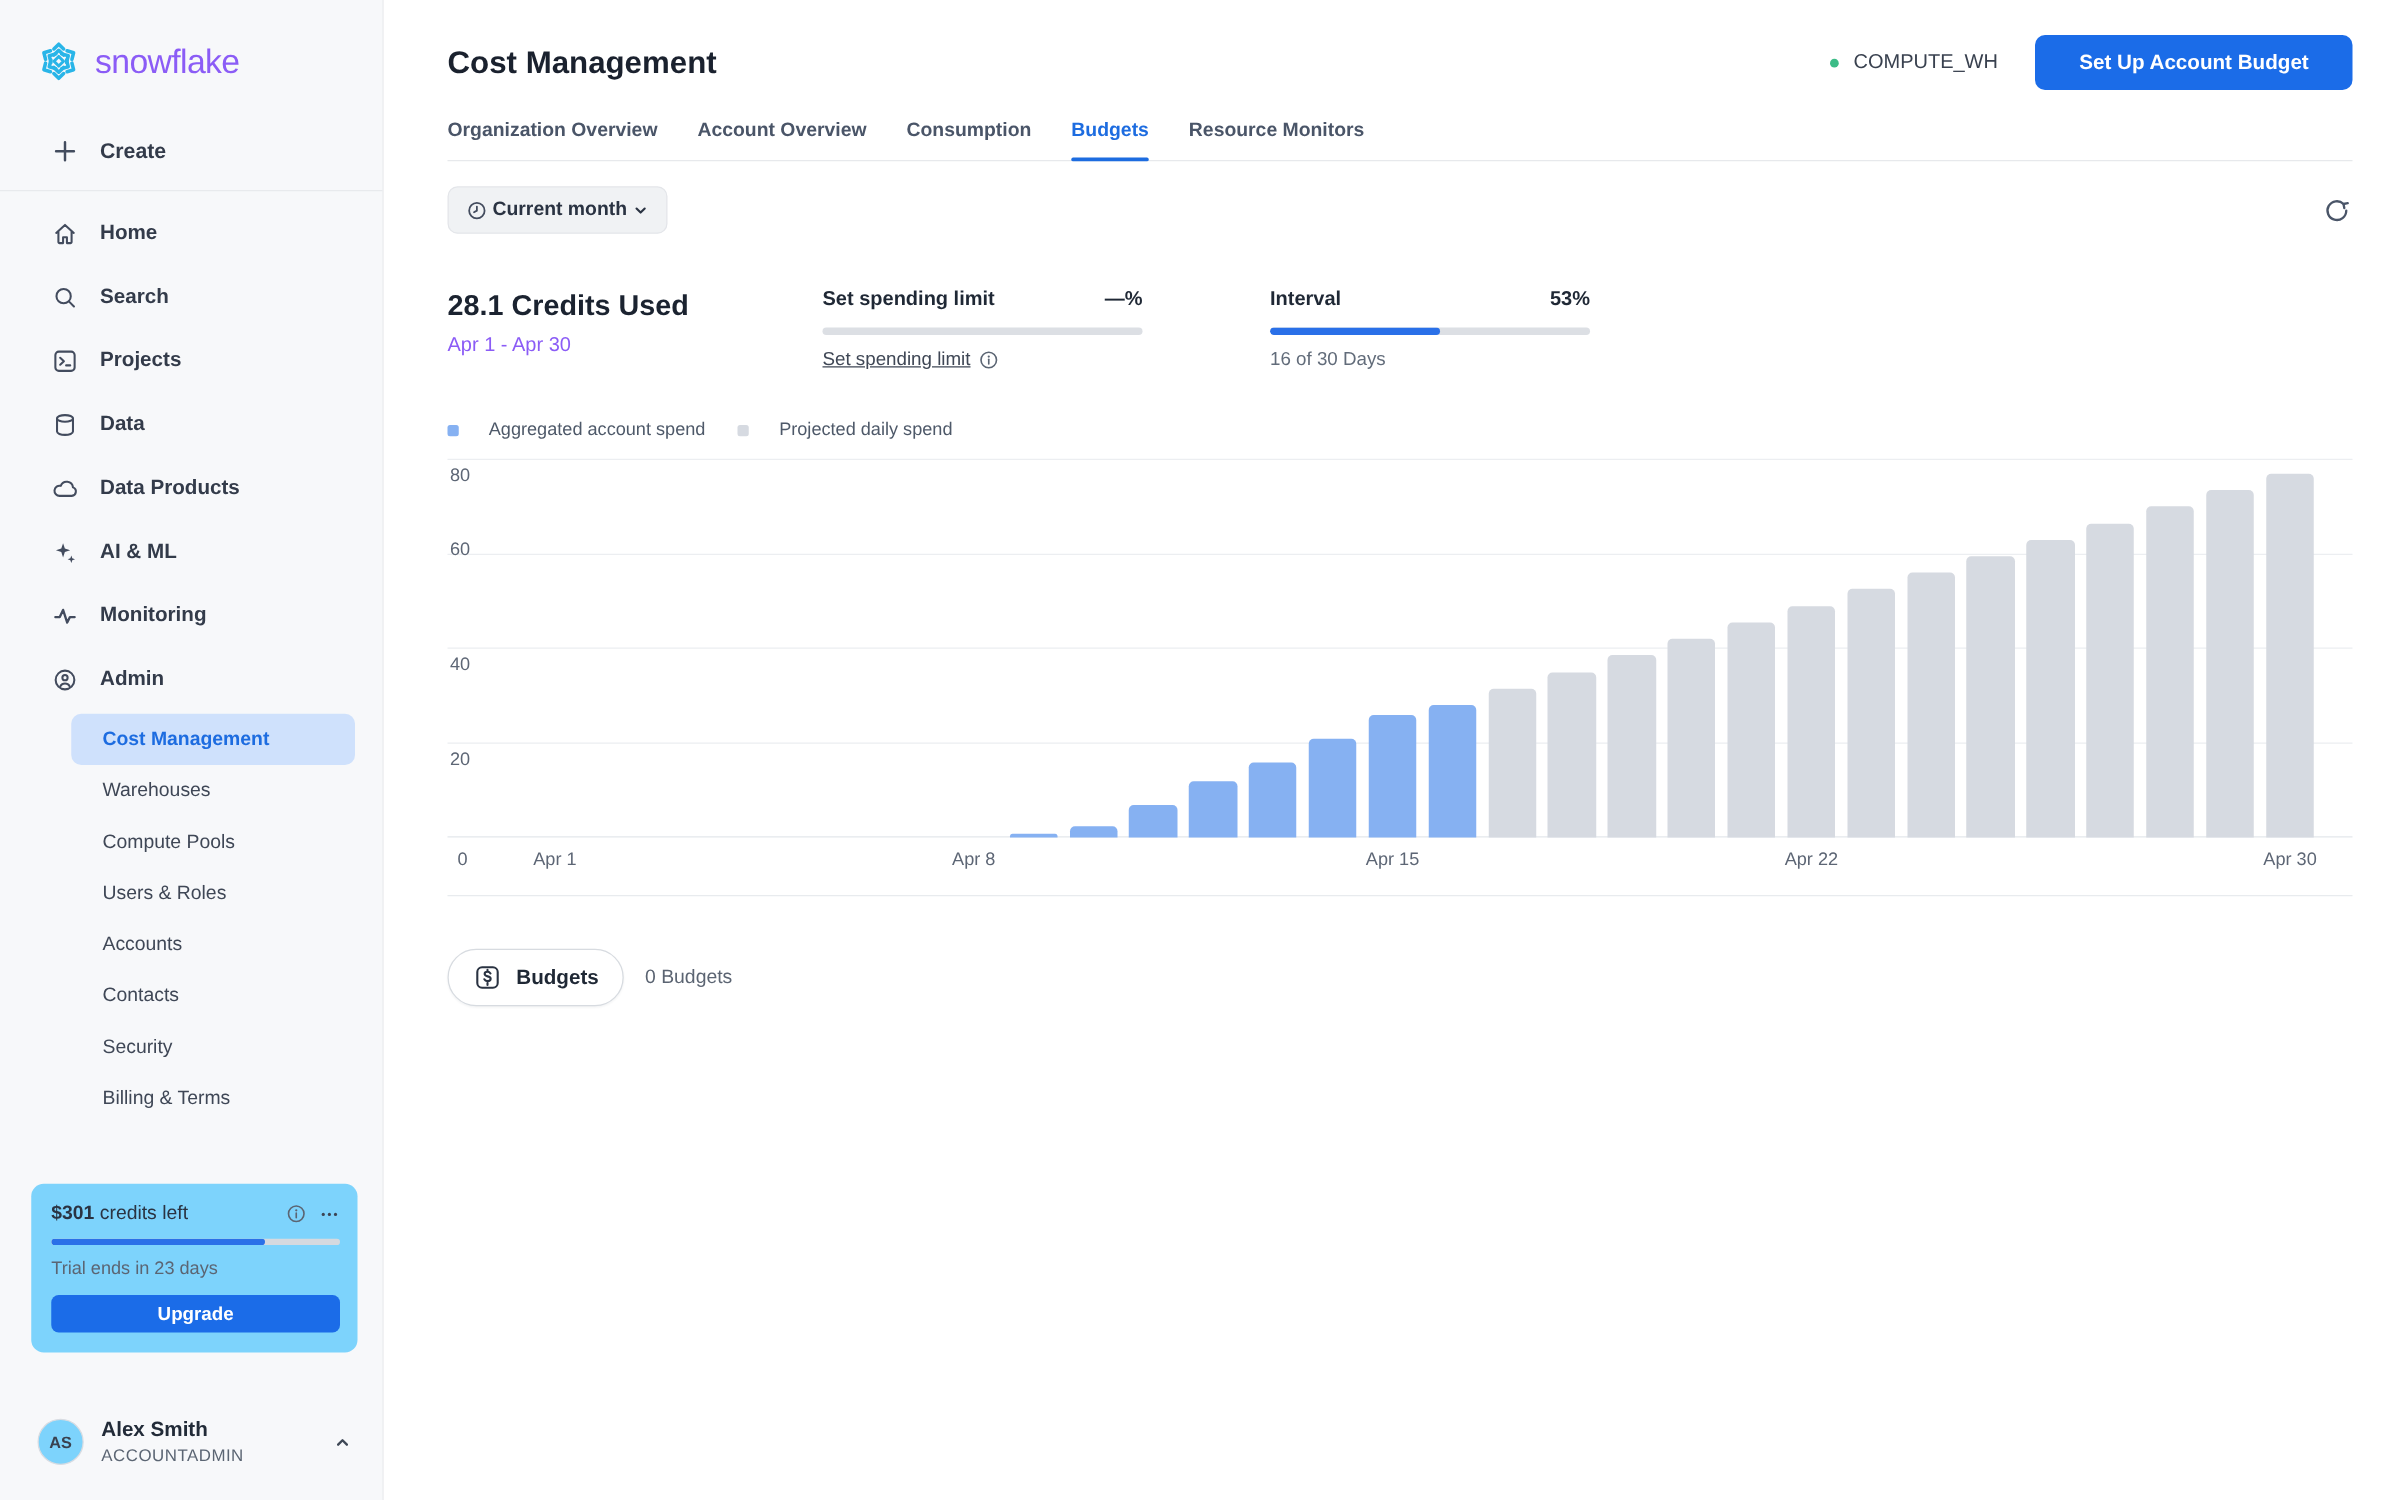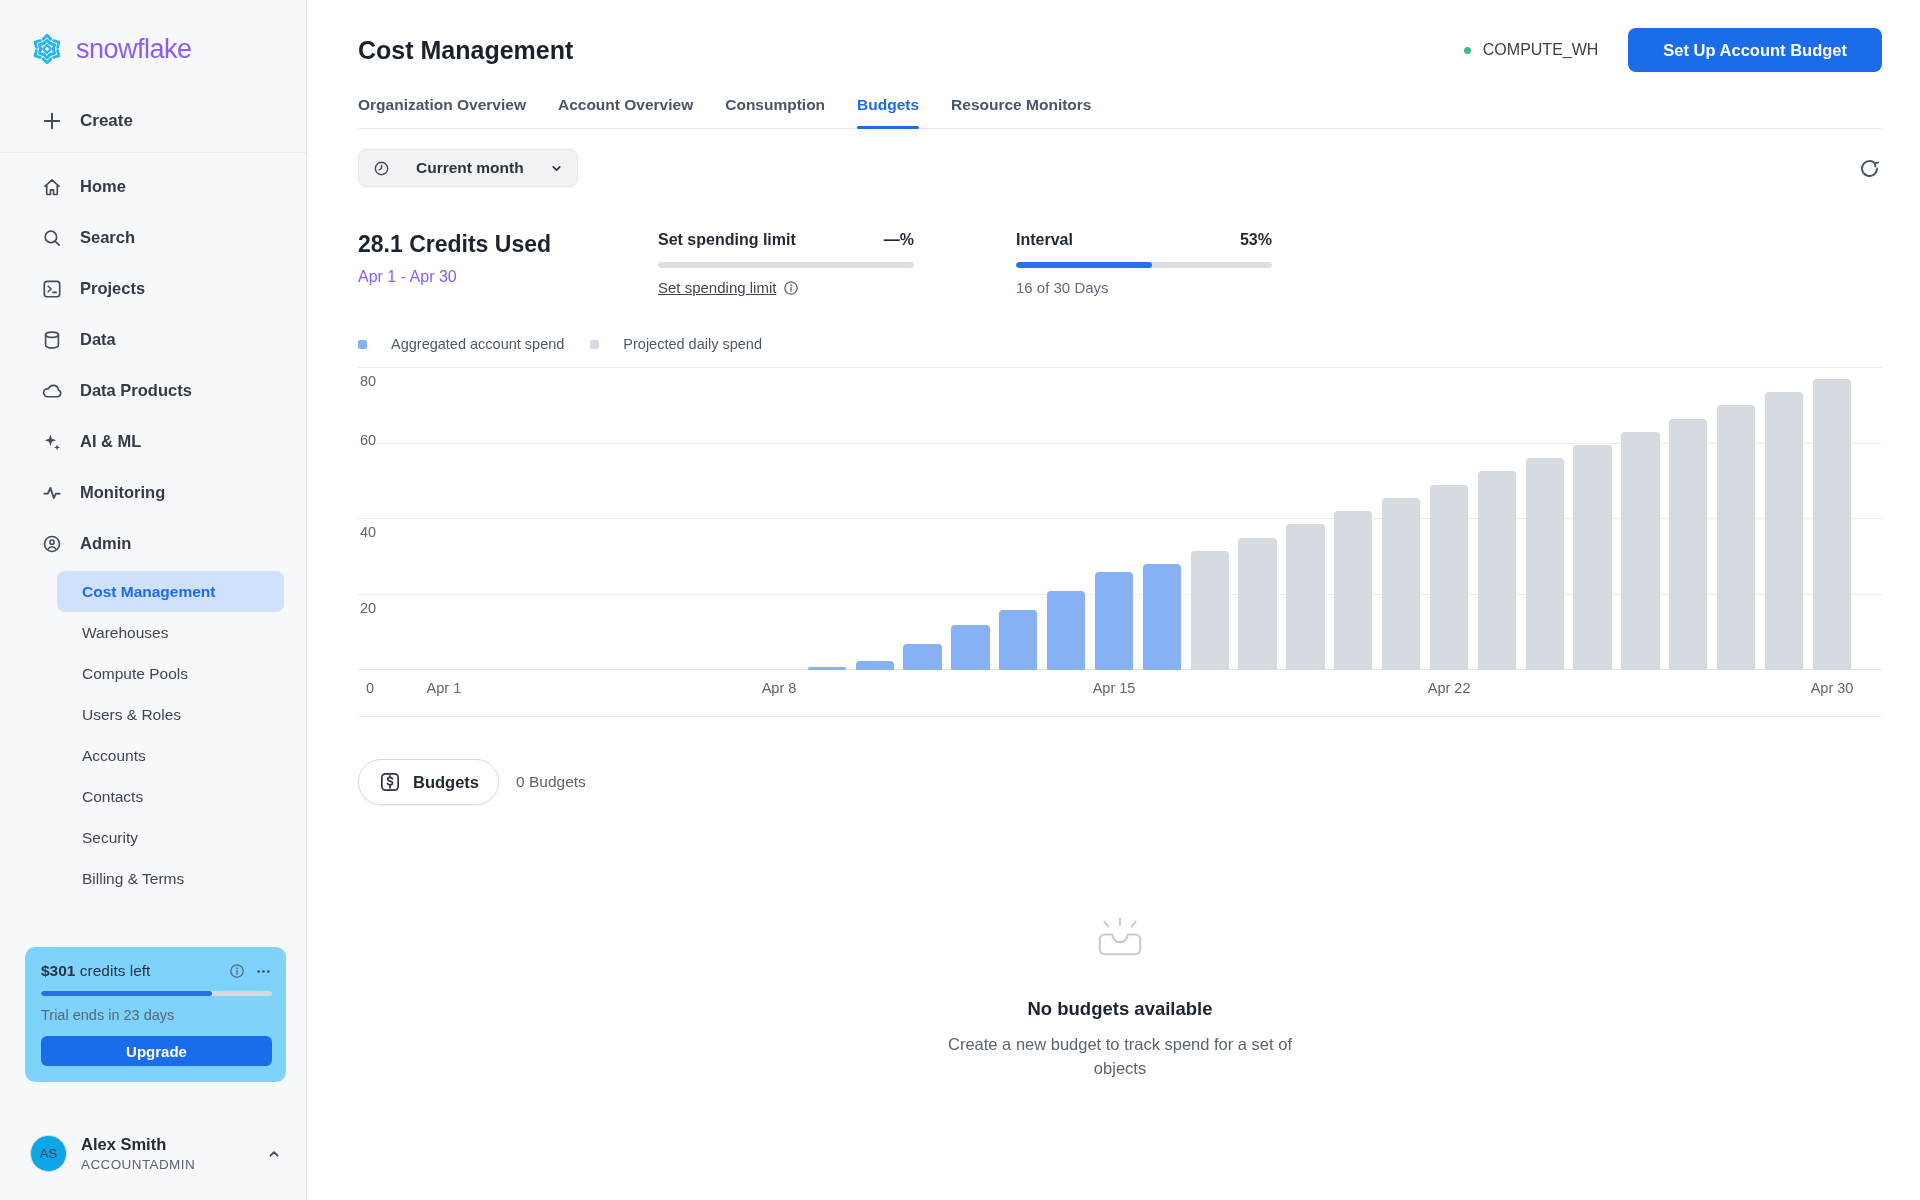--- a/index.html
+++ b/index.html
@@ -23,41 +23,41 @@
   .trial-card { position:absolute; left:25px; right:20px; bottom:118px; background:#7dd3fc; border-radius:10px; padding:15px 14px 16px 16px; }
   .trial-top { display:flex; align-items:center; font-size:15.5px; color:#2a3342; }
   .trial-amount { font-weight:700; }
   .trial-top .spacer { flex:1; }
   .trial-bar { margin-top:11px; height:5px; border-radius:3px; background:#d5d9df; overflow:hidden; }
   .trial-bar-fill { height:100%; border-radius:3px; background:#2a70e8; }
   .trial-note { margin-top:11px; font-size:14.5px; color:#5b6573; }
   .upgrade-btn { margin-top:13px; width:100%; height:30px; border:none; border-radius:6px; background:#1b6ce8; color:#fff; font-size:15px; font-weight:600; font-family:inherit; cursor:pointer; }
 
   .user-row { position:absolute; left:30px; right:24px; bottom:28px; display:flex; align-items:center; cursor:pointer; }
-  .avatar { width:37px; height:37px; border-radius:50%; background:#0ea5e9; border:1px solid #d8dce2; display:flex; align-items:center; justify-content:center; font-size:13px; font-weight:400; color:#39414f; }
+  .avatar { width:37px; height:37px; border-radius:50%; background:#7dd3fc; border:1px solid #d8dce2; display:flex; align-items:center; justify-content:center; font-size:13px; font-weight:700; color:#39414f; }
   .user-meta { margin-left:14px; flex:1; }
   .user-name { font-size:16.5px; font-weight:700; color:#222b38; }
   .user-role { margin-top:3px; font-size:13.5px; color:#5b6573; letter-spacing:0.4px; }
 
   
   .main { position:relative; flex:1; padding:0 38px 0 51px; background:#fff; }
   .header-row { display:flex; align-items:center; margin-top:28px; }
   .page-title { font-size:25px; font-weight:700; color:#1a212e; }
   .header-right { margin-left:auto; display:flex; align-items:center; }
   .wh-dot { width:7px; height:7px; border-radius:50%; margin-right:12px; }
   .wh-name { font-size:16px; color:#39414f; margin-right:30px; }
   .primary-btn { height:44px; padding:0 35px; border:none; border-radius:8px; background:#1b6ce8; color:#fff; font-size:16.5px; font-weight:600; font-family:inherit; cursor:pointer; }
 
   .tabs-row { display:flex; gap:32px; margin-top:24px; border-bottom:1px solid #e7e9ec; }
   .tab { position:relative; padding-bottom:14px; font-size:15.5px; font-weight:600; color:#4a5568; cursor:pointer; }
   .tab.active { color:#1d6ce0; }
   .tab.active::after { content:""; position:absolute; left:0; right:0; bottom:-1px; height:3px; border-radius:2px; background:#1d6ce0; }
 
   .toolbar-row { display:flex; align-items:center; margin-top:20px; }
-  .period-btn { display:flex; align-items:center; gap:25px; height:38px; padding:0 13px; border:1px solid #e3e5e9; border-radius:8px; background:#f0f2f4; cursor:pointer; }
+  .period-btn { display:flex; align-items:center; gap:3px; height:38px; padding:0 13px; border:1px solid #e3e5e9; border-radius:8px; background:#f0f2f4; cursor:pointer; }
   .period-label { font-size:15.5px; font-weight:600; color:#2a3342; }
   .refresh-btn { margin-left:auto; cursor:pointer; display:flex; }
 
   .stats-row { display:flex; margin-top:44px;gap:21px; }
   .stat-credits { width:279px; }
   .credits-used { font-size:23px; font-weight:700; color:#1b2330; }
   .date-range { margin-top:10px; font-size:16px; color:#8b5cf6; }
   .stat-col { width:256px; }
   .stat-col + .stat-col { margin-left:81px; }
   .stat-head { display:flex; align-items:baseline; }
@@ -456,23 +456,15 @@
             <svg viewBox="0 0 20 20" width="24" height="24" fill="none" stroke="#2a3342" stroke-width="1.4" stroke-linecap="round">
               <rect x="3.2" y="3.2" width="13.6" height="13.6" rx="3.2"></rect>
               <path d="M12 7.3c-.5-.8-1.2-1.1-2-1.1-1.1 0-1.9.6-1.9 1.5 0 2.1 4 1 4 3.1 0 1-.9 1.6-2.1 1.6-.9 0-1.7-.4-2.1-1.2M10 4.9v1.3M10 13.6v1.4"></path>
             </svg>
           </span>
         <span class="budgets-pill-label">Budgets</span>
       </div>
       <span class="budgets-count">0 Budgets</span>
     </div>
 
-    <div class="empty-state">
-      <span id="tray-icon" style="display:inline-block"><svg viewBox="0 0 56 48" width="60" height="51" fill="none" stroke="#c5cbd8" stroke-width="2" stroke-linecap="round" stroke-linejoin="round">
-            <path d="M17 9 13.4 4.4M28 7.4V1.8M39 9l3.6-4.6"></path>
-            <path d="M13.5 16.5h7.3a7.2 7.2 0 0 0 14.4 0h7.3a4.5 4.5 0 0 1 4.5 4.5v9.5a4.5 4.5 0 0 1-4.5 4.5h-29a4.5 4.5 0 0 1-4.5-4.5V21a4.5 4.5 0 0 1 4.5-4.5Z"></path>
-          </svg></span>
-      <div class="empty-title">No budgets available</div>
-      <div class="empty-desc">Create a new budget to track spend for a set of objects</div>
-    </div>
 
   </div>
 </div>
 
 </body></html>

